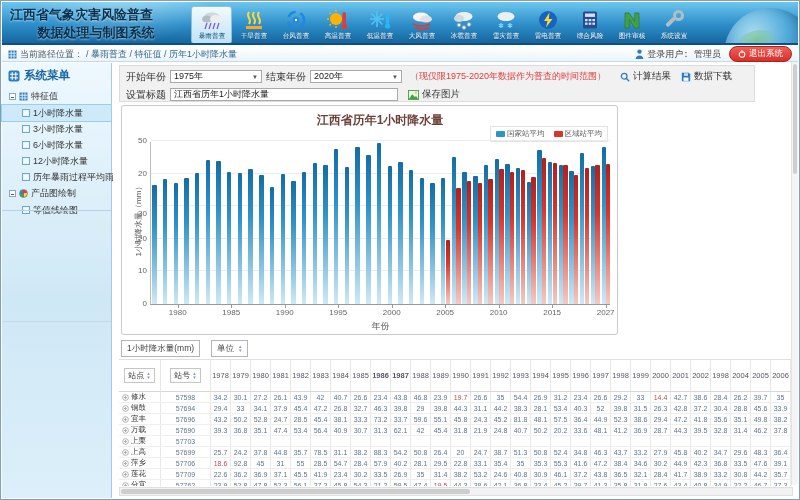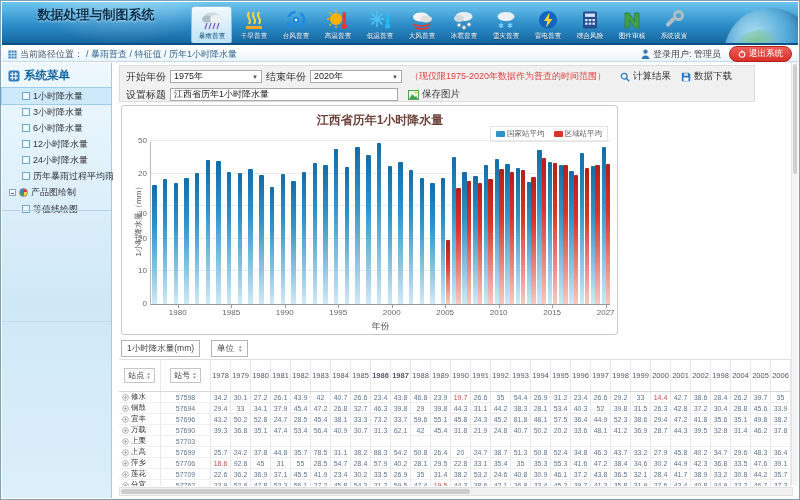--- a/index.html
+++ b/index.html
@@ -27,21 +27,21 @@
   .tool .icon { height:23px; display:flex; align-items:center; justify-content:center; }
   .tool .lbl { font-size:7px; color:#fff; white-space:nowrap; text-shadow:0 1px 1px rgba(0,40,80,.6); transform:scale(.95); }
   .tool.active { background:linear-gradient(#f2fafe,#bfe2f5); border-color:#8fc0de; }
   .tool.active .lbl { color:#0b4a77; text-shadow:none; }
 
   
   .crumb-bar { position:absolute; left:1px; right:1px; top:46px; height:15px; background:linear-gradient(#ffffff,#e9f4fb);
     border-bottom:1px solid #c5d9e8; display:flex; align-items:center; padding:0 6px; font-size:9px; color:#4a5a6a; }
   .crumb-bar .sep { flex:1; }
   .crumb-path { color:#35678f; margin-left:3px; }
-  .user-box { display:flex; align-items:center; gap:3px; margin-right:8px; color:#444; }
+  .user-box { display:flex; align-items:center; gap:3px; margin-right:8px; color:#444;font-family:Liberation Mono, monospace; }
   .logout-btn { display:flex; align-items:center; gap:3px; background:linear-gradient(#f0605a,#d92f28); color:#fff;
     border:1px solid #b02019; border-radius:8px; padding:1px 8px; font-size:8.5px; cursor:pointer; }
 
   
   .sidebar { position:absolute; left:1px; top:62px; width:110px; bottom:1px;
     background:linear-gradient(180deg,#eef8fe 0%, #cfe8f6 55%, #dceffa 100%); border-right:1px solid #a9cadd; }
   .side-title { display:flex; align-items:center; gap:4px; padding:5px 6px 5px; color:#1467a3; font-weight:bold; font-size:11.5px; }
   .tree { font-size:9px; color:#333; }
   .tree-parent { display:flex; align-items:center; gap:3px; padding:2px 2px 2px 7px; cursor:pointer; }
   .tree-child { display:flex; align-items:center; gap:3px; padding:1.5px 1px 1.5px 20px; cursor:pointer; white-space:nowrap; }
@@ -106,20 +106,21 @@
   .v-thumb { position:absolute; left:1px; top:2px; width:4px; height:110px; background:#cfcfcf; border-radius:2px; cursor:grab; }
 </style>
 </head>
 <body>
 
 <div class="frame">
 
   <div class="app-header">
     <div class="earth"></div>
     <div class="app-title">
+      <div class="l1">江西省气象灾害风险普查</div>
       <div class="l2">数据处理与制图系统</div>
     </div>
     <div class="toolbar">
         <div class="tool active">
           <div class="icon">
             <svg width="24" height="22" viewBox="0 0 24 22">
               <ellipse cx="12" cy="8" rx="8" ry="4.6" fill="#cfd8dc"></ellipse>
               <ellipse cx="7" cy="10" rx="5" ry="3.6" fill="#b0bec5"></ellipse>
               <ellipse cx="16" cy="10" rx="6" ry="4" fill="#eceff1"></ellipse>
               <g stroke="#7e57c2" stroke-width="1.2">
@@ -306,39 +307,45 @@
     <div class="side-title">
       <span style="display:inline-flex;">
         <svg width="12" height="12" viewBox="0 0 12 12">
             <rect x="0.5" y="0.5" width="11" height="11" rx="2" fill="#2f7fbf"></rect>
             <path d="M2 4.2 h8 M2 7.8 h8 M4.2 2 v8 M7.8 2 v8" stroke="#fff" stroke-width="1"></path>
           </svg>
       </span>
       <span>系统菜单</span>
     </div>
     <div class="tree">
+        <div class="tree-parent">
+          <div class="exp"></div>
+          <div style="display: inline-flex;">
+            <svg width="9" height="9" viewBox="0 0 9 9">
+              <rect x="0.5" y="0.5" width="8" height="8" fill="#2f7fbf"></rect>
+              <path d="M0.5 3.2 h8 M0.5 6 h8 M3.2 0.5 v8 M6 0.5 v8" stroke="#fff" stroke-width="0.8"></path>
+            </svg>
+          </div>
+          <div>特征值</div>
+        </div>
         <div class="tree-child active">
           <div class="leaf-box"></div>
           <div>1小时降水量</div>
         </div>
         <div class="tree-child">
           <div class="leaf-box"></div>
           <div>3小时降水量</div>
         </div>
         <div class="tree-child">
           <div class="leaf-box"></div>
           <div>6小时降水量</div>
         </div>
         <div class="tree-child">
           <div class="leaf-box"></div>
           <div>12小时降水量</div>
-        </div>
-        <div class="tree-child">
-          <div class="leaf-box"></div>
-          <div>24小时降水量</div>
         </div>
         <div class="tree-child">
           <div class="leaf-box"></div>
           <div>历年暴雨过程平均雨量</div>
         </div>
         <div class="tree-parent">
           <div class="exp"></div>
           <div class="palette"></div>
           <div>产品图绘制</div>
         </div>

